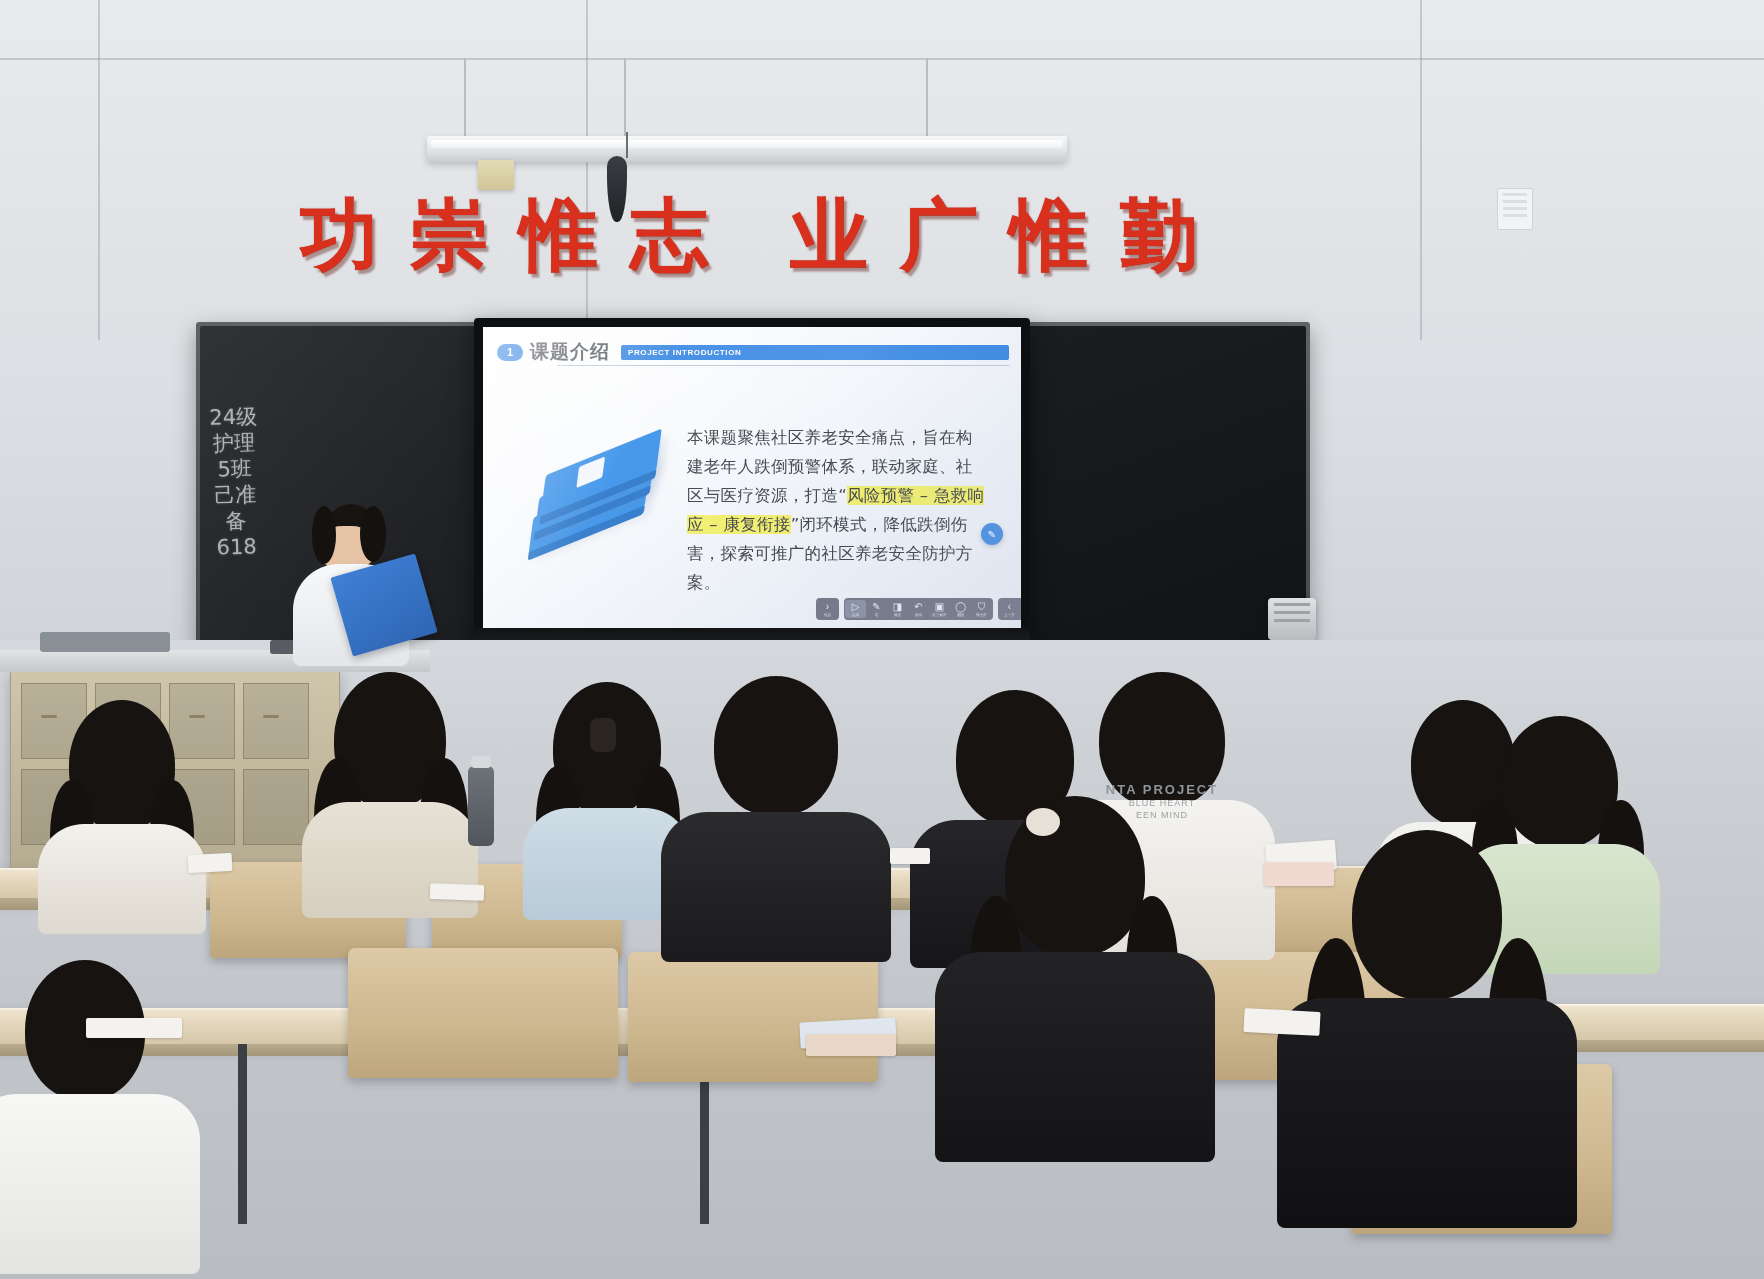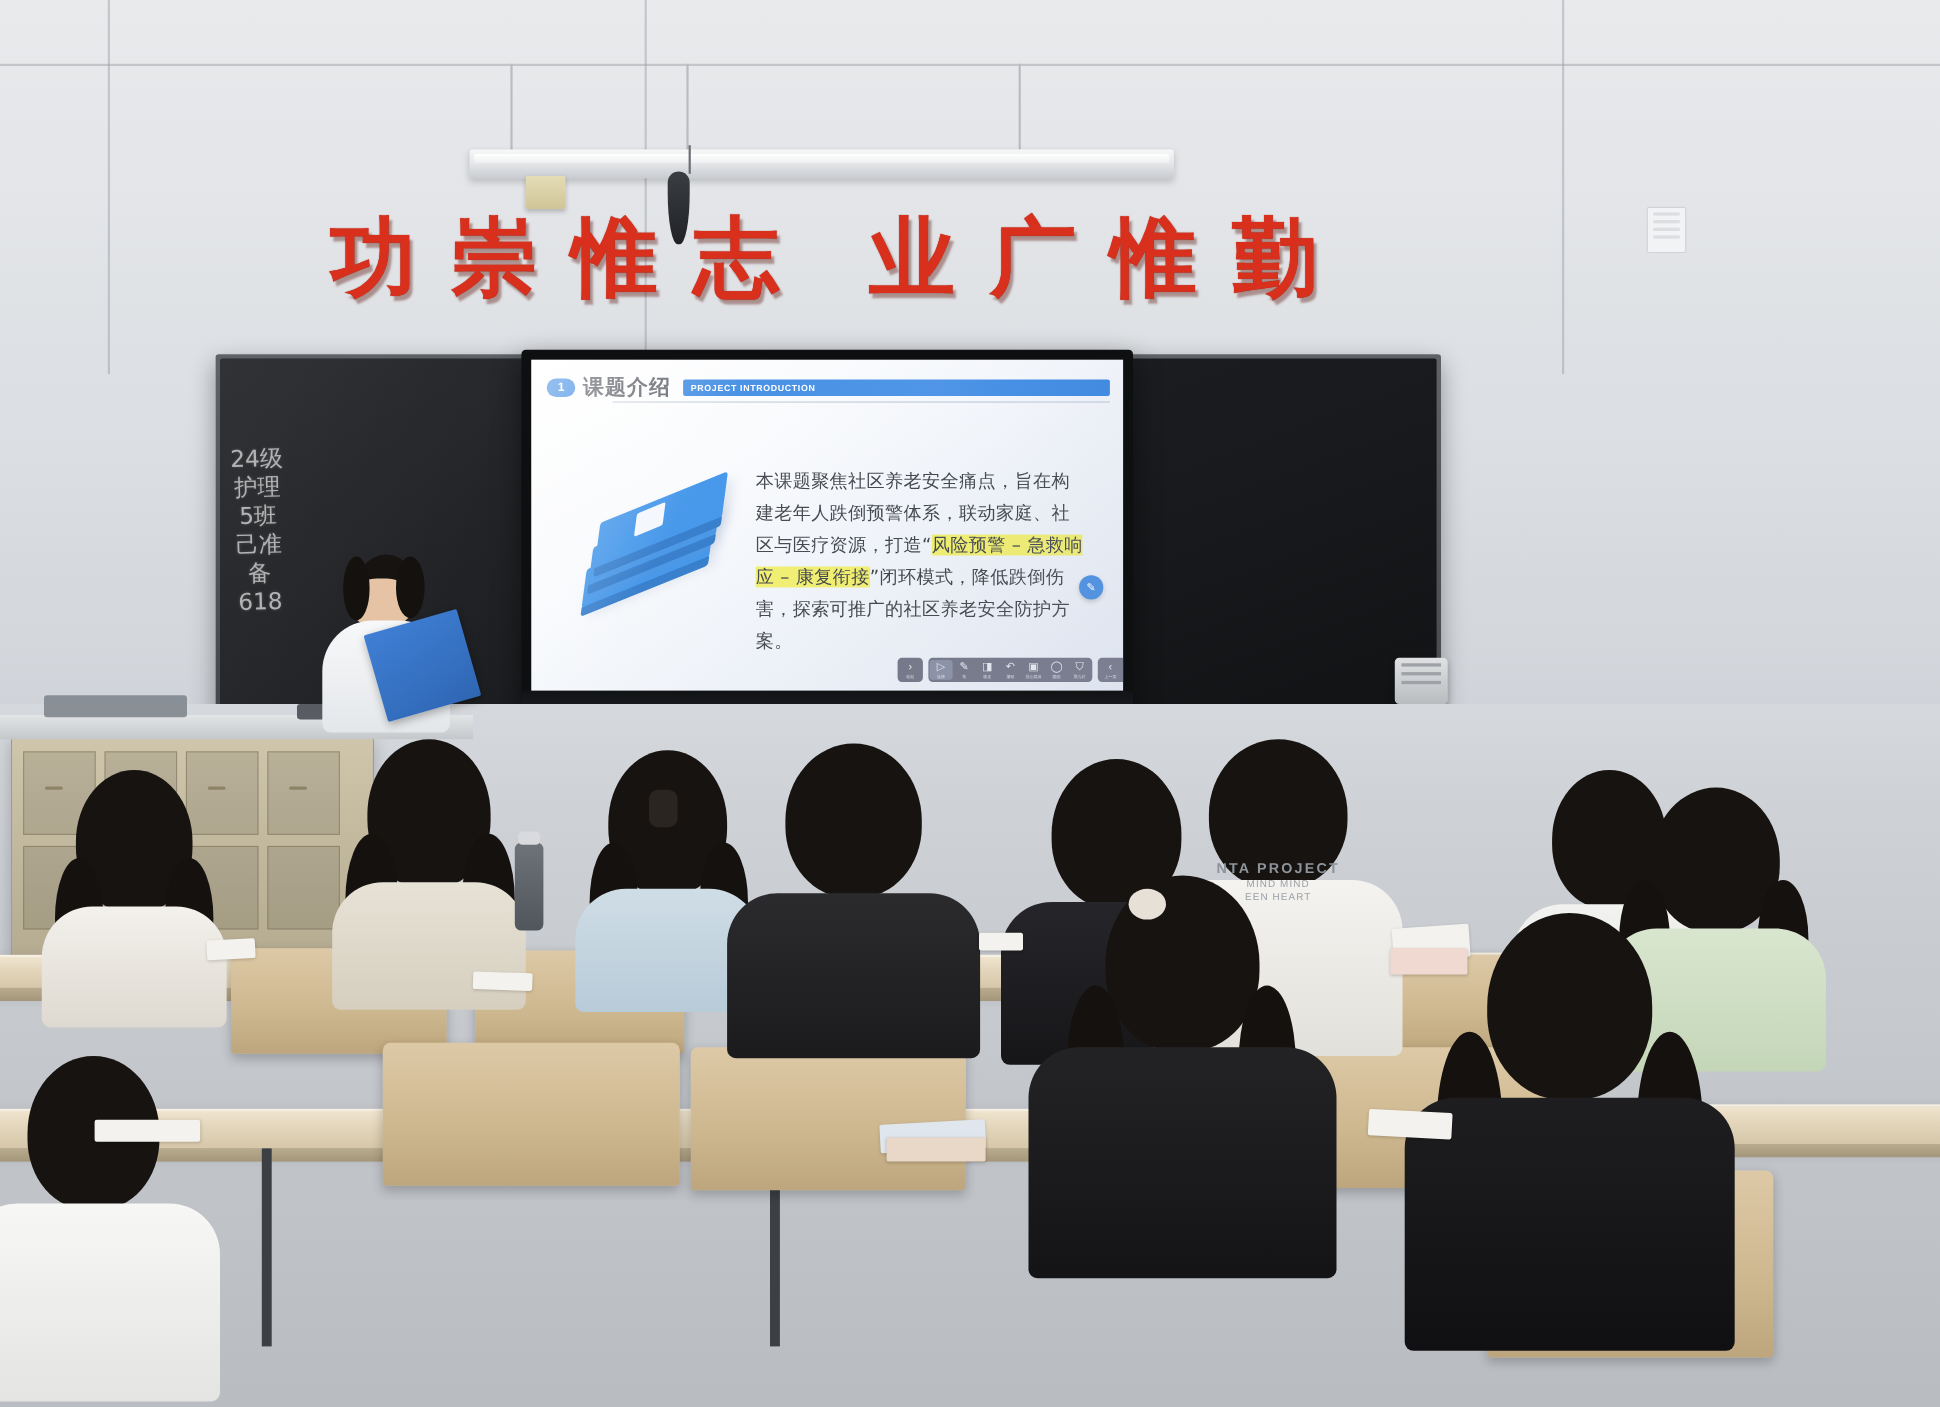--- a/index.html
+++ b/index.html
@@ -569,22 +569,22 @@
     <div class="head" style="top:0; width:118px; height:136px;"></div>
     <div class="body" style="top:130px; width:210px; height:148px; background:linear-gradient(180deg,#26262a,#161619);"></div>
   </div>
 
   <div class="person" style="left:1072px; top:672px; width:180px; height:260px;">
     <div class="head" style="top:0; width:126px; height:136px;"></div>
     <div class="body" style="top:128px; width:226px; height:160px; background:linear-gradient(180deg,#f4f3f0,#e2e0da);"></div>
   </div>
   <div class="shirt-text" style="left:1162px; top:784px;">
     <b>NTA PROJECT</b><br>
-    <span>MIND MIND</span><br>
-    <span>EEN HEART</span>
+    <span>BLUE HEART</span><br>
+    <span>EEN MIND</span>
   </div>
 
   <div class="person" style="left:1388px; top:700px; width:150px; height:210px;">
     <div class="head" style="top:0; width:104px; height:126px;"></div>
     <div class="body" style="top:122px; width:176px; height:124px; background:linear-gradient(180deg,#f2f3f1,#dfe1dd);"></div>
   </div>
 
   <div class="person" style="left:1470px; top:716px; width:180px; height:220px;">
     <div class="head" style="top:0; width:116px; height:132px;"></div>
     <div class="hair-side" style="left:2px; top:84px; width:46px; height:106px;"></div>

